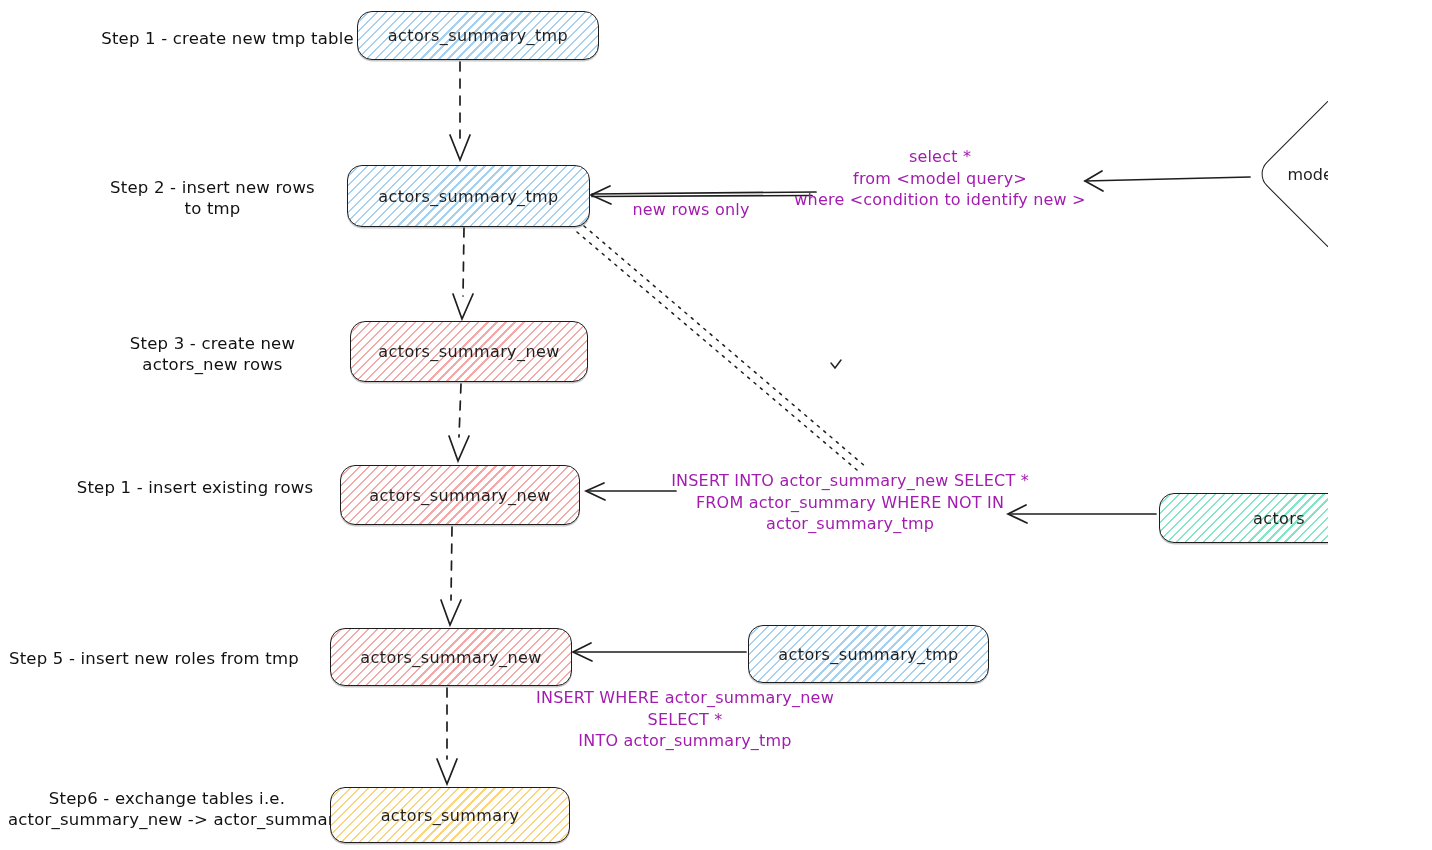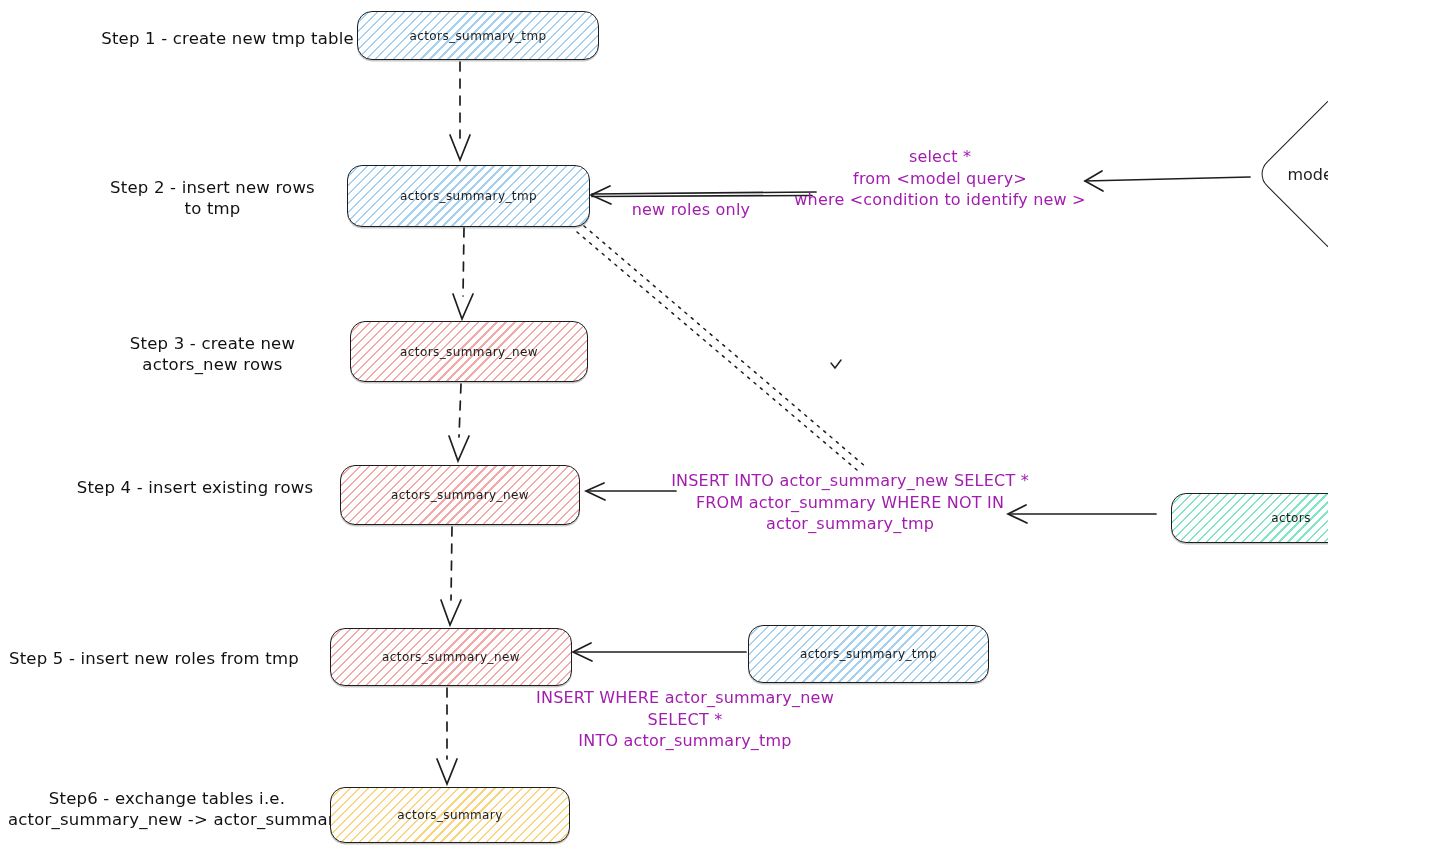--- a/index.html
+++ b/index.html
@@ -4,27 +4,27 @@
 <style>
   html,body{margin:0;padding:0;background:#ffffff;}
   .canvas{
     position:relative;width:1328px;height:850px;background:#ffffff;overflow:hidden;
     font-family:"DejaVu Sans","Liberation Sans",sans-serif;color:#1e1e1e;
   }
   .overlay{position:absolute;left:0;top:0;width:1432px;height:850px;pointer-events:none;}
   .node{
     position:absolute;border:1.7px solid #1e1e1e;border-radius:15px;
     display:flex;align-items:center;justify-content:center;
-    font-size:12px;letter-spacing:.4px;color:#1e1e1e;text-align:center;
+    font-size:16px;letter-spacing:.4px;color:#1e1e1e;text-align:center;
     box-shadow:0 1.5px 0 rgba(30,30,30,.25);
     background-color:#fff;
   }
   .hatch-blue{background-image:repeating-linear-gradient(135deg,#a5d0f0 0,#a5d0f0 1.7px,transparent 1.7px,transparent 6.4px);}
   .hatch-red{background-image:repeating-linear-gradient(135deg,#f4a9a9 0,#f4a9a9 1.6px,transparent 1.6px,transparent 6.4px);}
-  .hatch-green{background-image:repeating-linear-gradient(135deg,#82e6c6 0,#82e6c6 1.6px,transparent 1.6px,transparent 6.4px);margin-left:12px;}
+  .hatch-green{background-image:repeating-linear-gradient(135deg,#82e6c6 0,#82e6c6 1.6px,transparent 1.6px,transparent 6.4px);}
   .hatch-yellow{background-image:repeating-linear-gradient(135deg,#f8d57e 0,#f8d57e 1.6px,transparent 1.6px,transparent 6.4px);}
   .label{
     position:absolute;text-align:center;font-size:16.5px;line-height:21px;color:#111;
     letter-spacing:.2px;white-space:nowrap;
   }
   .annot{
     position:absolute;text-align:center;font-size:16px;line-height:21.5px;color:#a21caf;
     letter-spacing:.2px;white-space:nowrap;
   }
   .diamond{
@@ -102,21 +102,21 @@
   </div>
   <div class="label" style="left:100px;top:177px;width:225px;">
     <div>Step 2 - insert new rows</div>
     <div>to tmp</div>
   </div>
   <div class="label" style="left:110px;top:333px;width:205px;">
     <div>Step 3 - create new</div>
     <div>actors_new rows</div>
   </div>
   <div class="label" style="left:75px;top:477px;width:240px;">
-    <div>Step 4 - insert existing rows</div>
+    <div>Step 1 - insert existing rows</div>
   </div>
   <div class="label" style="left:9px;top:648px;width:260px;">
     <div>Step 5 - insert new roles from tmp</div>
   </div>
   <div class="label" style="left:8px;top:777px;width:318px;margin-top:11px;">
     <div>Step6 - exchange tables i.e.</div>
     <div>actor_summary_new -&gt; actor_summary</div>
   </div>
 
   <div class="node hatch-blue" style="left:357px;top:11px;width:240px;height:47px;">
@@ -146,21 +146,21 @@
   </div>
   <div class="node hatch-blue" style="left:748px;top:625px;width:239px;height:56px;">
     <span>actors_summary_tmp</span>
   </div>
 
   <div class="annot" style="left:790px;top:146px;width:300px;">
     <div>select *</div>
     <div>from &lt;model query&gt;</div>
     <div>where &lt;condition to identify new &gt;</div>
   </div>
-  <div class="annot" style="left:630px;top:199px;width:122px;">new roles only</div>
+  <div class="annot" style="left:630px;top:199px;width:122px;">new rows only</div>
   <div class="annot" style="left:665px;top:470px;width:370px;">
     <div>INSERT INTO actor_summary_new SELECT *</div>
     <div>FROM actor_summary WHERE NOT IN</div>
     <div>actor_summary_tmp</div>
   </div>
   <div class="annot" style="left:535px;top:687px;width:300px;">
     <div>INSERT WHERE actor_summary_new</div>
     <div>SELECT *</div>
     <div>INTO actor_summary_tmp</div>
   </div>

